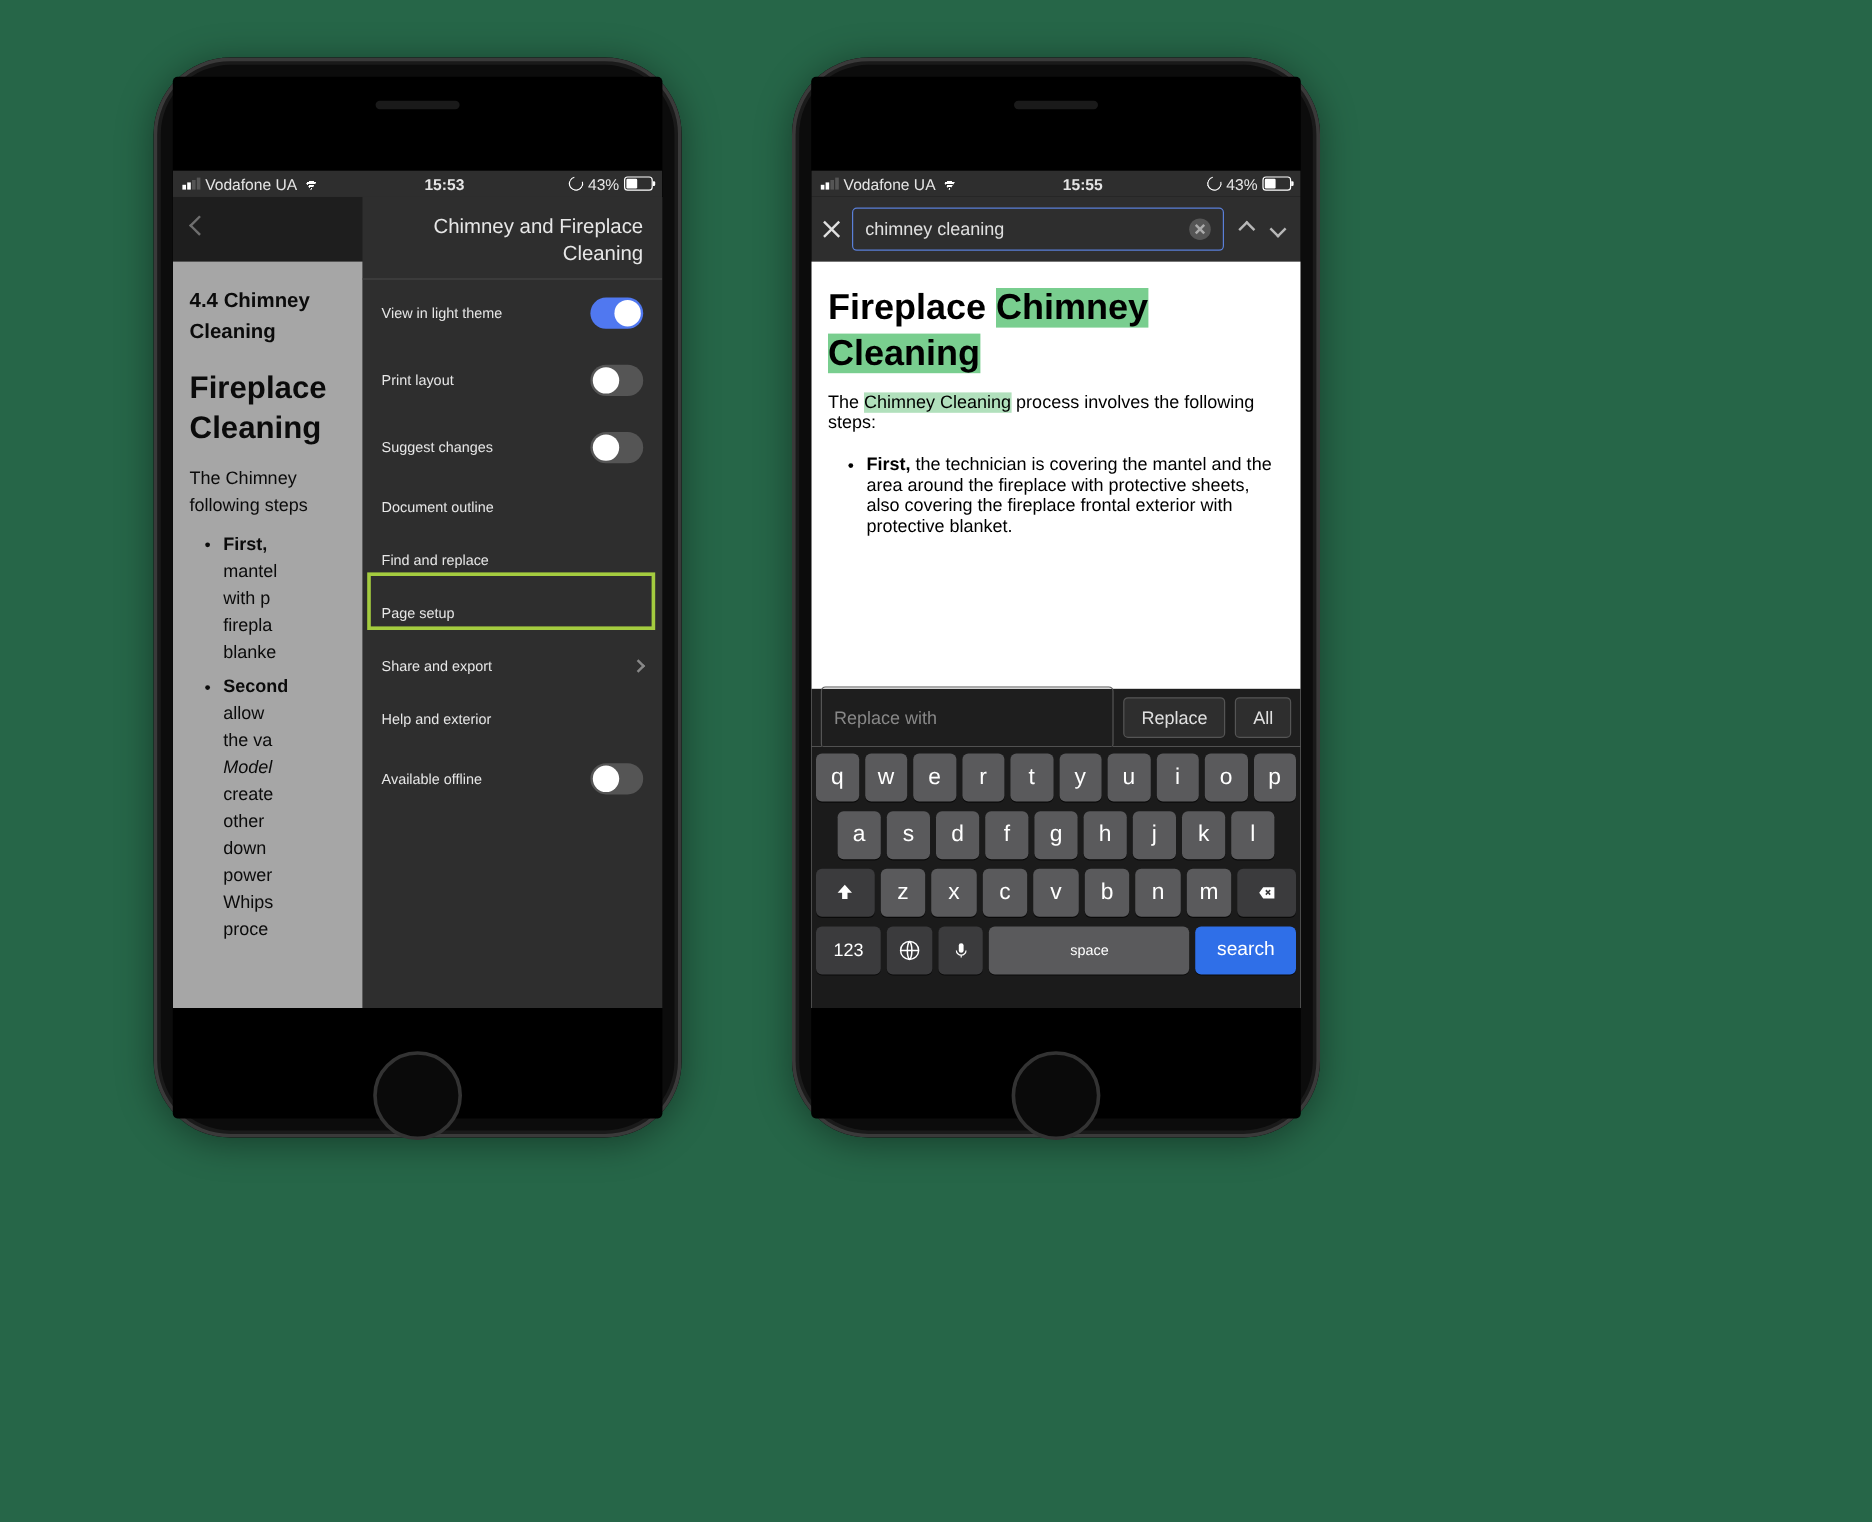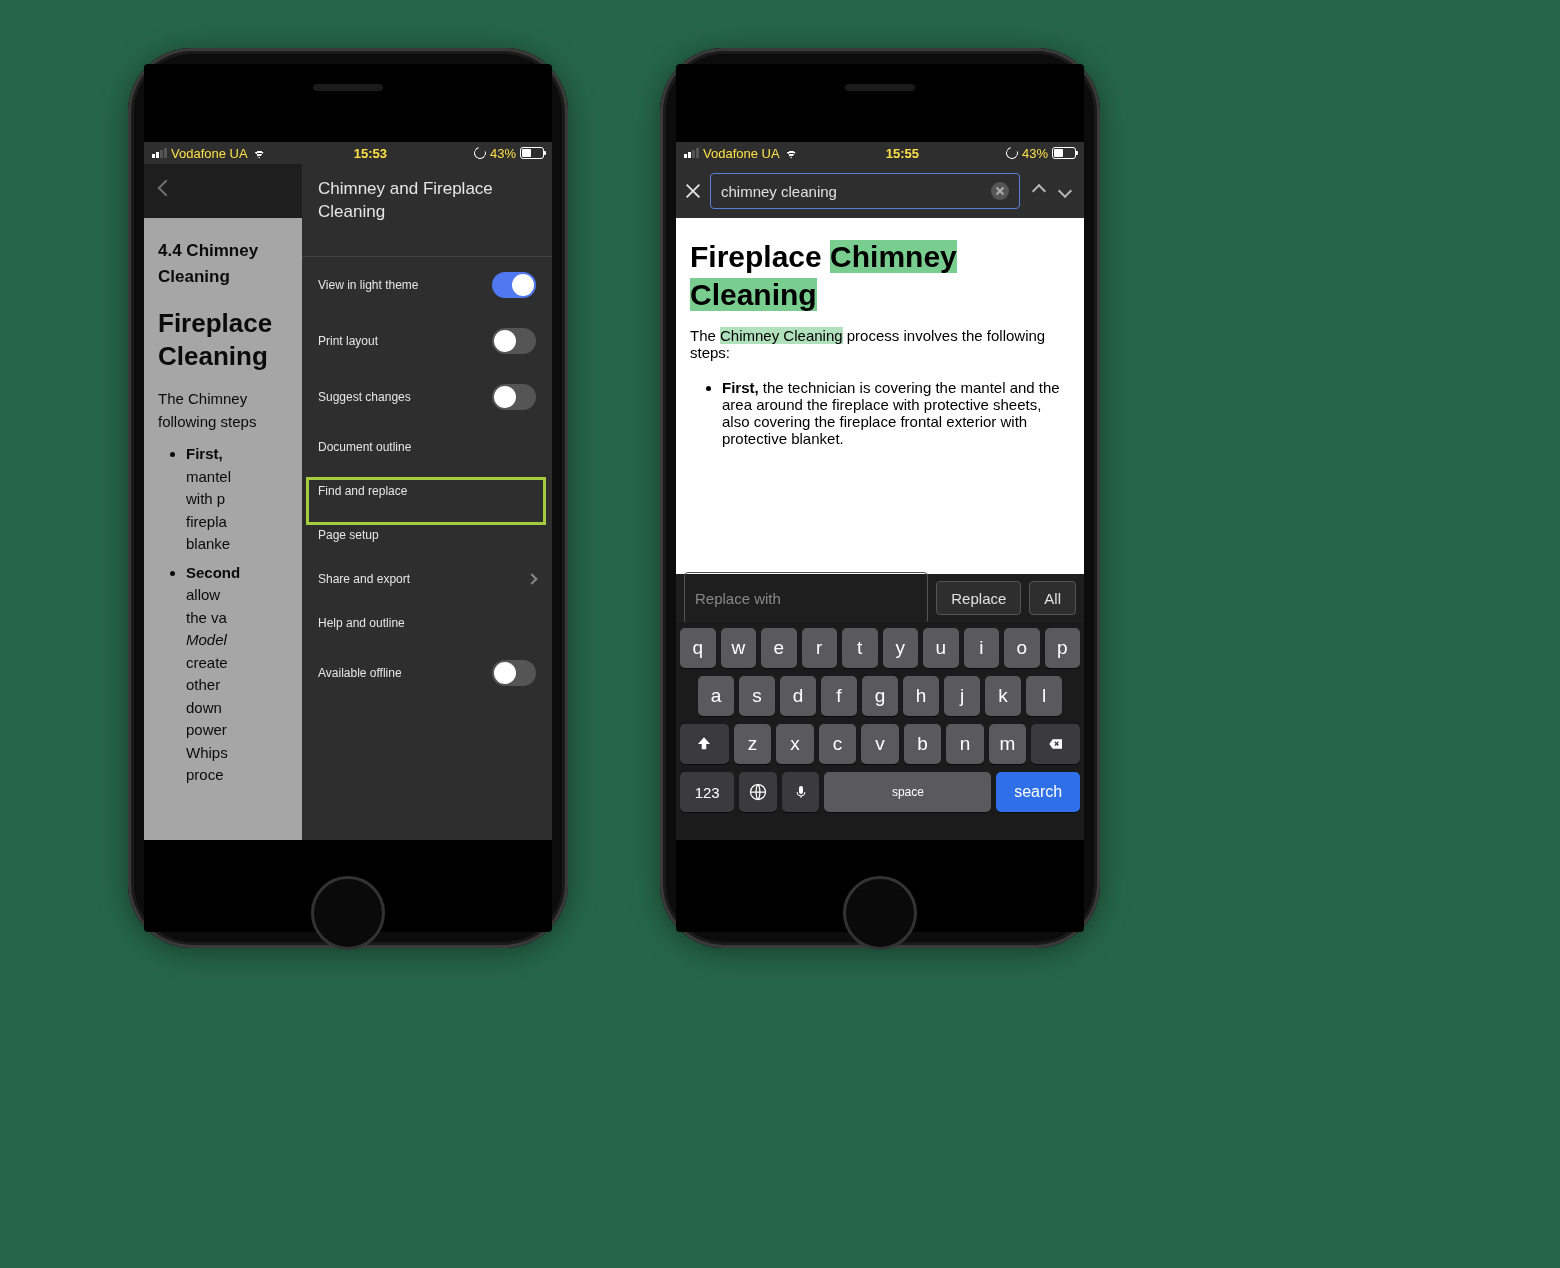--- a/index.html
+++ b/index.html
@@ -42,21 +42,21 @@
     border: 3px solid #333; background: #0a0a0a;
     z-index: 60;
   }
   .content-area {
     position: absolute;
     top: 78px; left: 0; right: 0; bottom: 92px;
     overflow: hidden;
   }
   
   .status-bar {
-    height: 22px; color: #fde047; font-size: 13px;
+    height: 22px; color: #e5e5e5; font-size: 13px;
     display: flex; align-items: center; justify-content: space-between;
     padding: 0 8px;
   }
   .status-left, .status-right { display:flex; align-items:center; gap:4px; }
   .signal { display:flex; gap:1px; align-items:flex-end; }
   .signal span { width:3px; background:#fff; display:block; }
   .signal span:nth-child(1){height:4px}
   .signal span:nth-child(2){height:6px}
   .signal span:nth-child(3){height:8px;background:#555}
   .signal span:nth-child(4){height:10px;background:#555}
@@ -92,21 +92,21 @@
   .dim-overlay {
     position:absolute; inset:0; background:rgba(0,0,0,.35);
   }
   .drawer {
     position:absolute; top:0; right:0; bottom:0;
     width: 250px; background:#2e2e2e; color:#e6e6e6;
     font-size:15px;
     display:flex; flex-direction:column;
   }
   .drawer-title {
-    padding:14px 16px 32px; font-size:17px; font-weight:400; border-bottom:1px solid #444; line-height:1.35;
+    padding:14px 16px 8px; font-size:17px; font-weight:400; border-bottom:1px solid #444; line-height:1.35;text-align:right;
   }
   .drawer-item {
     display:flex; align-items:center; justify-content:space-between;
     padding: 15px 16px; font-size:12px;
   }
   .toggle { width:44px; height:26px; border-radius:13px; background:#555; position:relative; flex-shrink:0; }
   .toggle .knob{position:absolute;top:2px;left:2px;width:22px;height:22px;border-radius:50%;background:#fff}
   .toggle.on{background:#5078f0}
   .toggle.on .knob{left:auto;right:2px}
   .chev-right{width:8px;height:8px;border-right:2px solid #888;border-bottom:2px solid #888;transform:rotate(-45deg);flex-shrink:0}
@@ -255,21 +255,21 @@
           <span>Find and replace</span>
         </div>
         <div class="drawer-item">
           <span>Page setup</span>
         </div>
         <div class="drawer-item">
           <span>Share and export</span>
           <div class="chev-right"></div>
         </div>
         <div class="drawer-item">
-          <span>Help and outline</span>
+          <span>Help and exterior</span>
         </div>
         <div class="drawer-item">
           <span>Available offline</span>
           <div class="toggle">
               <div class="knob"></div>
             </div>
         </div>
       </div>
 
       <div class="highlight-box" style="top:335px;left:162px;width:240px;height:48px"></div>

